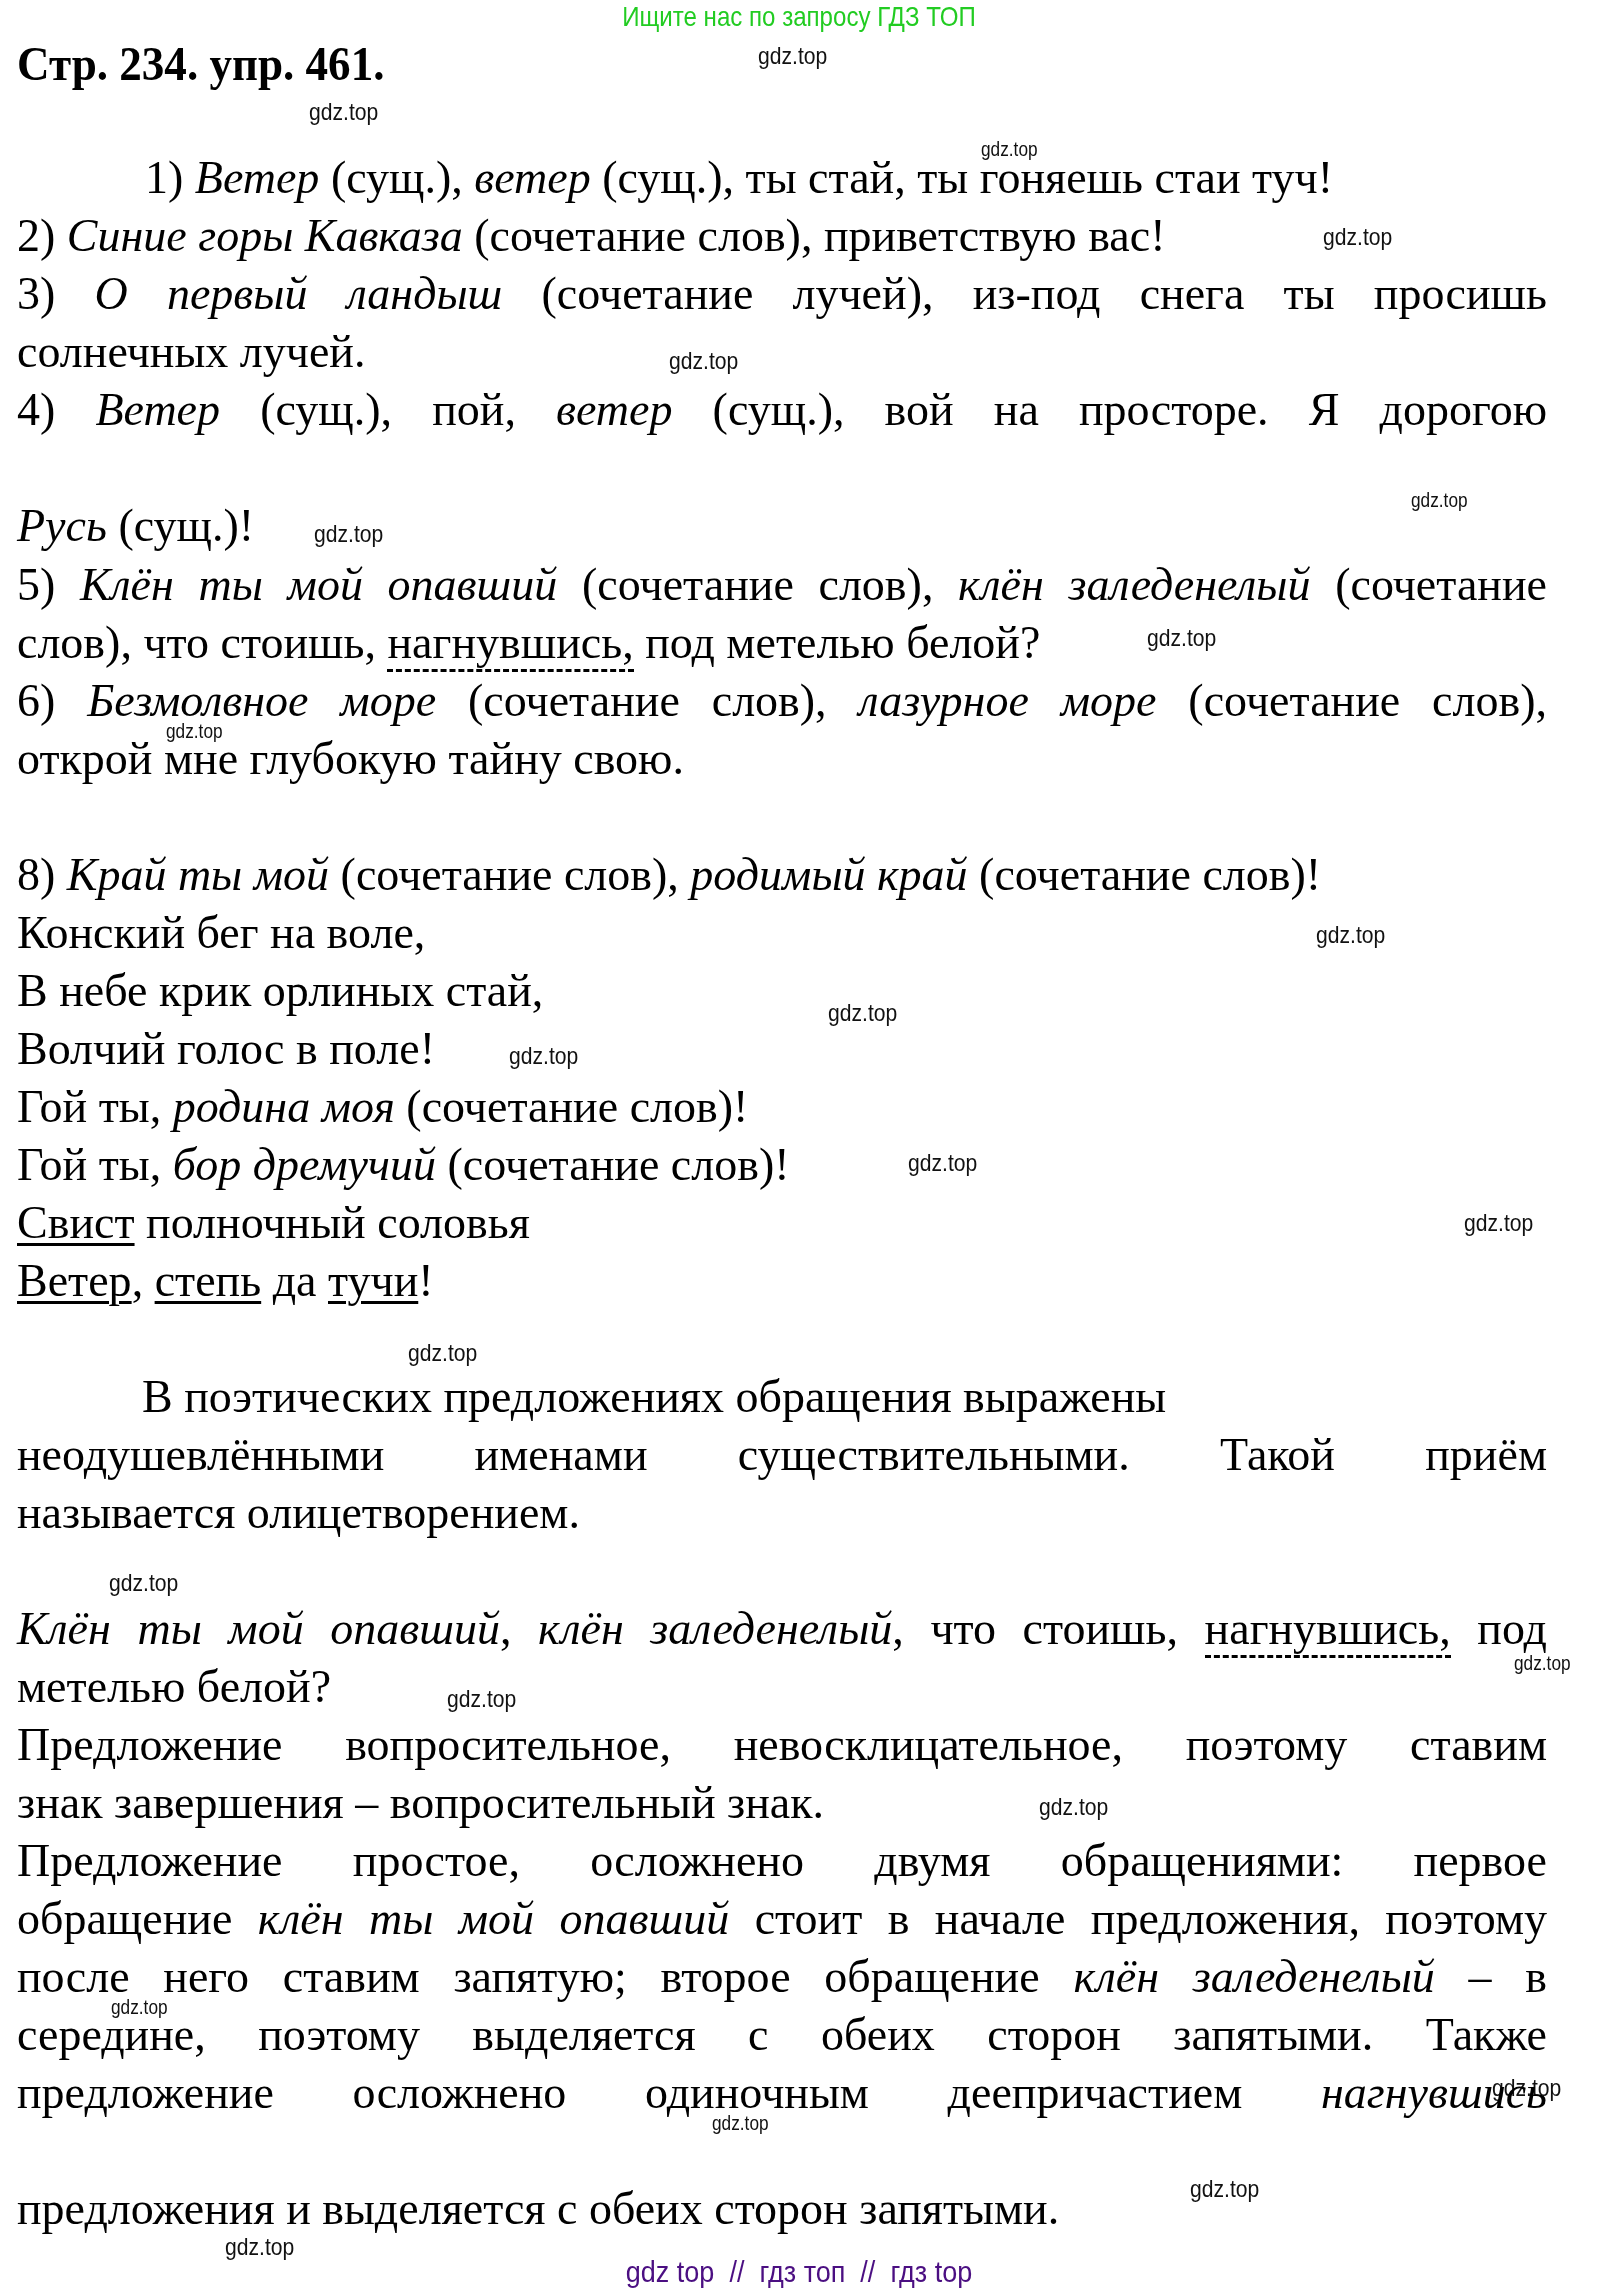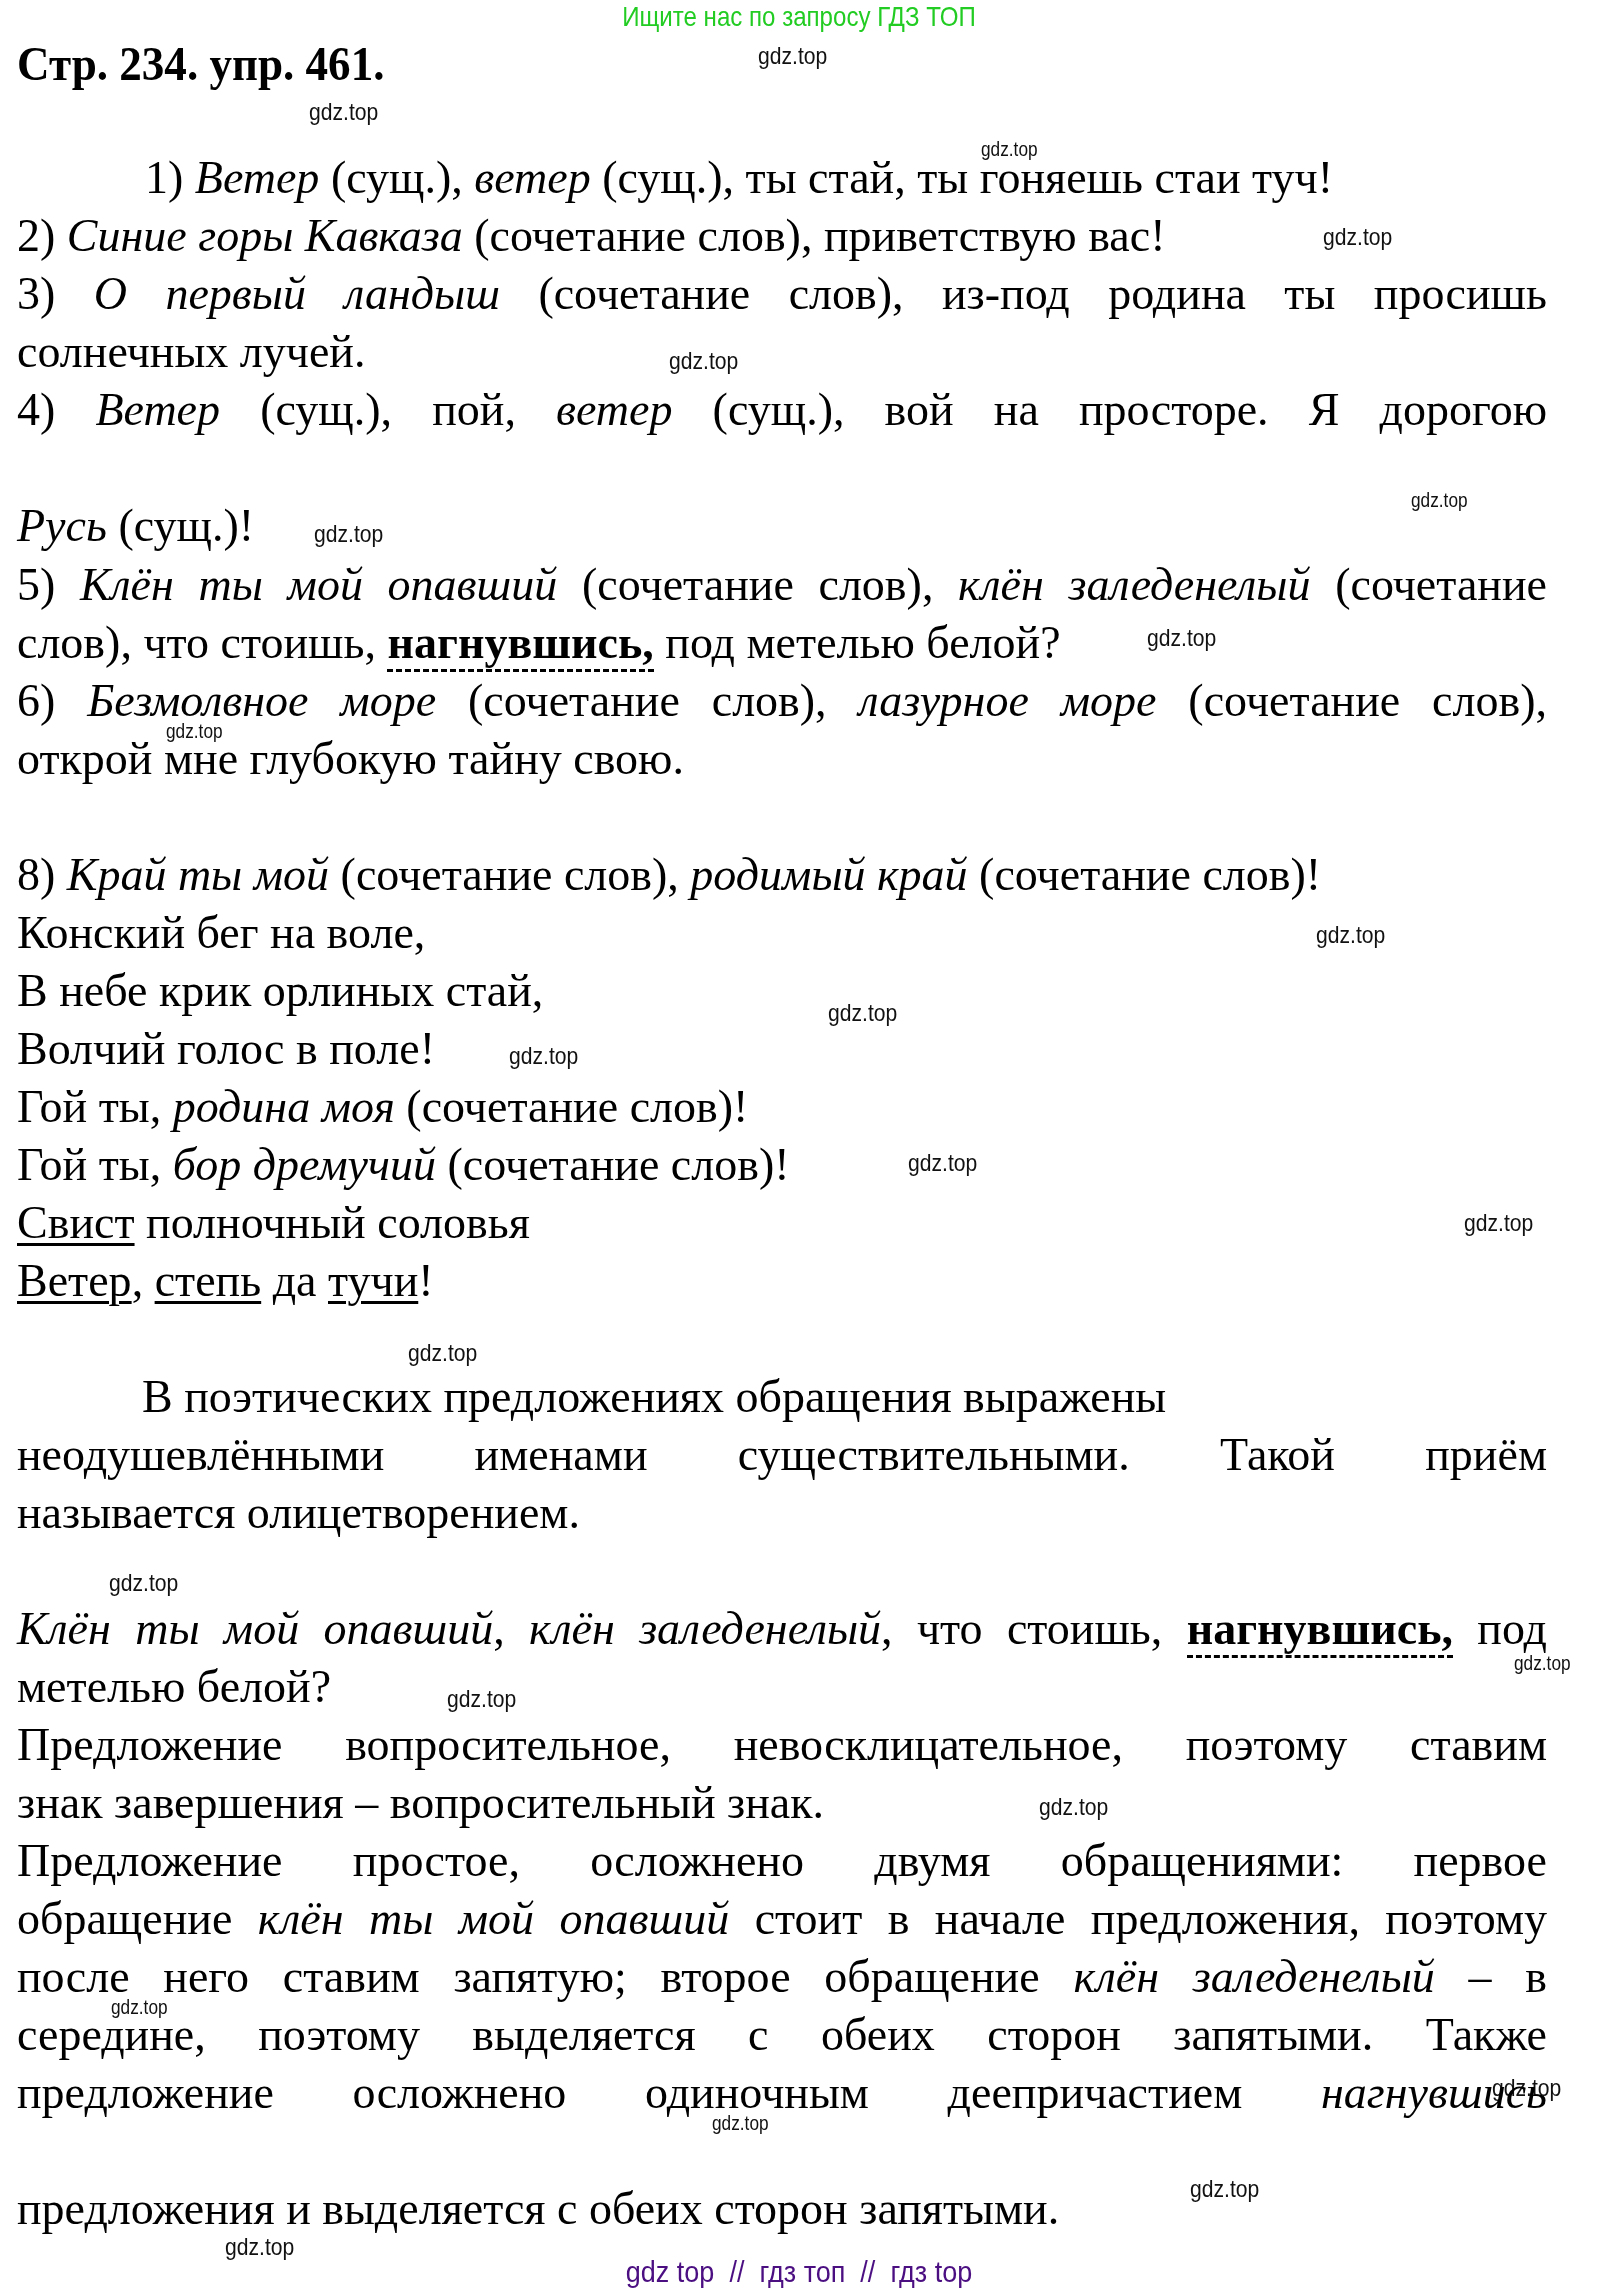--- a/index.html
+++ b/index.html
@@ -25,21 +25,21 @@
   }
 
   .line {
     position: absolute; left: 17px; width: 1530px;
     font-family: "Liberation Serif", serif; font-size: 46px; color: #000;
     line-height: 58px; white-space: nowrap; overflow: visible;
   }
   .justify { text-align: justify; text-align-last: justify; }
   .it { font-style: italic; }
   .ul { text-decoration: underline; text-decoration-thickness: 2.6px; text-underline-offset: 5.1px; }
-  .dash { border-bottom: 3.4px dashed #000; padding-bottom: 0.9px; font-weight: bold; }
+  .dash { border-bottom: 3.4px dashed #000; padding-bottom: 0.9px; }
 
   .footer {
     position: absolute; top: 2289px; left: 0; width: 1598px; text-align: center;
     font-family: "Liberation Sans", sans-serif; font-size: 30px; color: #4b0f82;
     line-height: 34px; transform: translateY(-34px) scaleX(0.9);
     white-space: pre;
   }
 </style>
 </head>
 <body>
@@ -77,21 +77,21 @@
 
   <div class="line" style="top:149px;left:145px;width:1402px">
     <span>1) </span><span class="it">Ветер</span><span> (сущ.), </span><span class="it">ветер</span><span> (сущ.), ты стай, ты гоняешь стаи туч!</span>
   </div>
 
   <div class="line" style="top:207px">
     <span>2) </span><span class="it">Синие горы Кавказа</span><span> (сочетание слов), приветствую вас!</span>
   </div>
 
   <div class="line justify" style="top:265px">
-    <span>3) </span><span class="it">О первый ландыш</span><span> (сочетание слов), из-под родина ты просишь</span>
+    <span>3) </span><span class="it">О первый ландыш</span><span> (сочетание лучей), из-под снега ты просишь</span>
   </div>
   <div class="line" style="top:323px">солнечных лучей.</div>
 
   <div class="line justify" style="top:381px">
     <span>4) </span><span class="it">Ветер</span><span> (сущ.), пой, </span><span class="it">ветер</span><span> (сущ.), вой на просторе. Я дорогою</span>
   </div>
   <div class="line" style="top:497px">
     <span class="it">Русь</span><span> (сущ.)!</span>
   </div>
 

